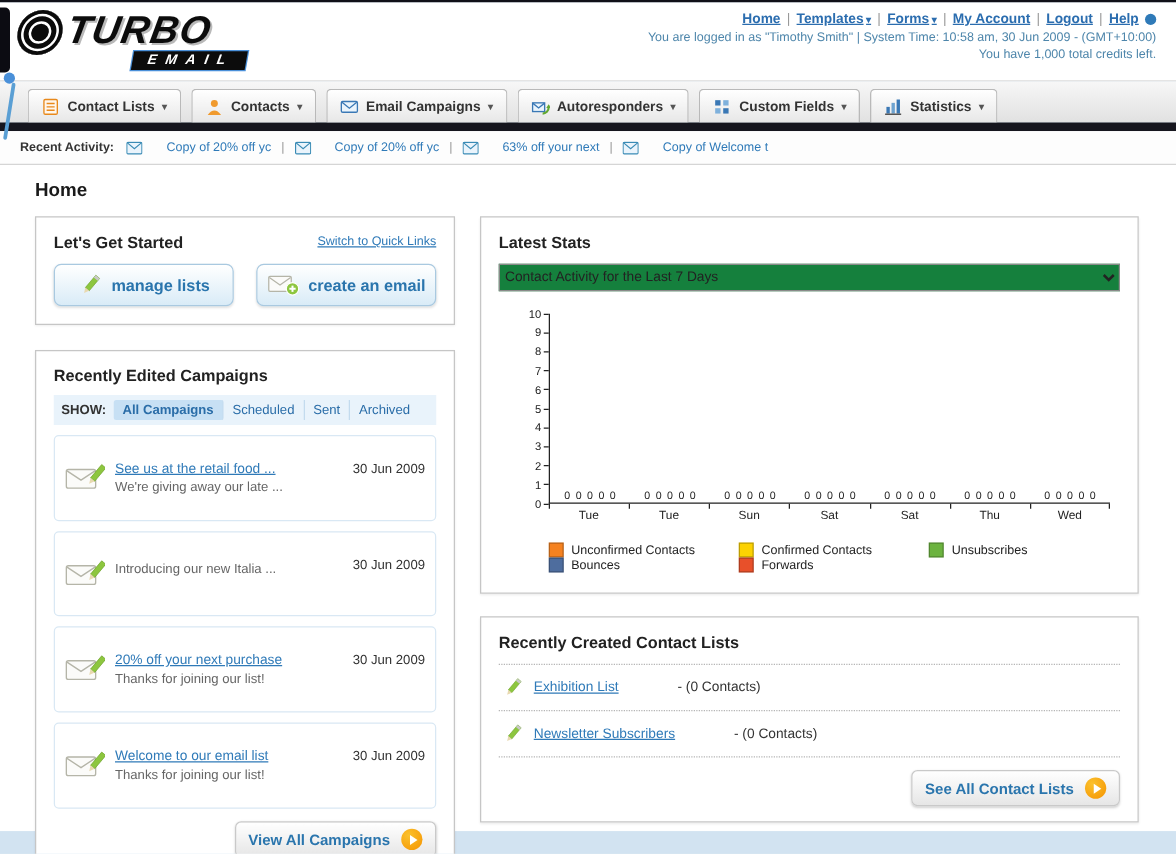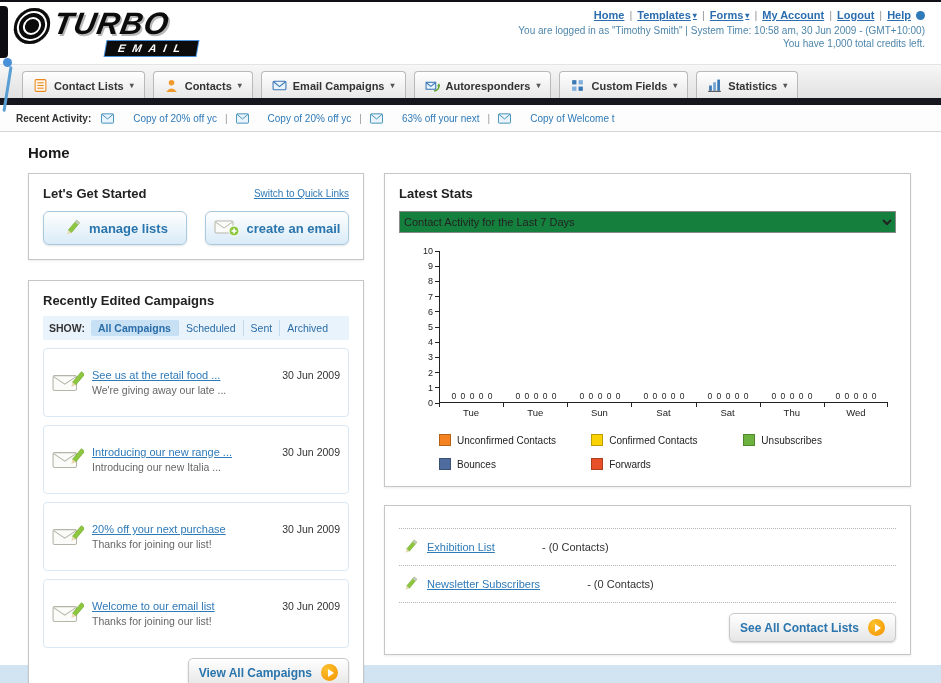--- a/index.html
+++ b/index.html
@@ -112,21 +112,21 @@
   .ynum { display:inline-block; min-width:14px; text-align:right; }
   .ydash { width:4px; height:1px; background:#222; display:inline-block; }
   .chart-plot { flex:1; height:152px; border-left:1px solid #222; border-bottom:1px solid #222; position:relative; }
   .zeros-row { position:absolute; bottom:1px; left:0; right:0; display:flex; }
   .zcell { flex:1; text-align:center; font-size:8.5px; color:#222; word-spacing:2px; }
   .xlabels { display:flex; margin:0 8px 0 40px; }
   .xcell { flex:1; text-align:center; font-size:9.5px; color:#222; padding-top:4px; position:relative; }
   .xcell::before { content:""; position:absolute; top:0; left:0; width:1px; height:4px; background:#222; }
   .xlabels { position:relative; }
   .xlabels::after { content:""; position:absolute; top:0; right:0; width:1px; height:4px; background:#222; }
-  .legend { margin:16px 0 4px 40px; display:flex; flex-wrap:wrap; row-gap:12px;align-items:flex-end; }
+  .legend { margin:16px 0 4px 40px; display:flex; flex-wrap:wrap; row-gap:0;align-items:flex-end; }
   .legend-item { width:33.3%; display:flex; align-items:center; gap:6px; font-size:10px; color:#222; }
   .swatch { width:12px; height:12px; display:inline-block; border:1px solid rgba(0,0,0,.25); flex:0 0 auto; }
 
   
   .contact-lists { margin-top:18px; }
   .cl-list { margin-top:10px; border-top:1px dotted #b5b5b5; }
   .cl-item { display:flex; align-items:center; gap:8px; padding:9px 2px; border-bottom:1px dotted #b5b5b5; font-size:11px; }
   .cl-icon { width:18px; height:18px; flex:0 0 auto; }
   .cl-link { color:#2f7ab8; text-decoration:underline; cursor:pointer; }
   .cl-suffix { color:#333;margin-left:44px; }
@@ -340,21 +340,20 @@
               <div class="campaign-item">
                 <svg class="ci-icon" viewBox="0 0 30 24">
                     <rect x="1" y="6" width="22" height="14" rx="1.5" fill="#fbfbf9" stroke="#b5b5a8"></rect>
                     <path d="M1.5 7 L12 14 L22.5 7" fill="none" stroke="#b5b5a8"></path>
                     <g transform="rotate(40 22 12)">
                       <rect x="20" y="1" width="4" height="13" fill="#8dc63f" stroke="#6fa32c" stroke-width="0.5"></rect>
                       <polygon points="20,14 24,14 22,18" fill="#e8d9b0"></polygon>
                     </g>
                   </svg>
                 <div class="ci-text">
-                  <a class="ci-title">Introducing our new range ...</a>
                   <div class="ci-sub">Introducing our new Italia ...</div>
                 </div>
                 <div class="ci-date">30 Jun 2009</div>
               </div>
 
               <div class="campaign-item">
                 <svg class="ci-icon" viewBox="0 0 30 24">
                     <rect x="1" y="6" width="22" height="14" rx="1.5" fill="#fbfbf9" stroke="#b5b5a8"></rect>
                     <path d="M1.5 7 L12 14 L22.5 7" fill="none" stroke="#b5b5a8"></path>
                     <g transform="rotate(40 22 12)">
@@ -490,20 +489,21 @@
                   <span>Bounces</span>
                 </div>
                 <div class="legend-item">
                   <span class="swatch" style="background: rgb(232, 80, 42);"></span>
                   <span>Forwards</span>
                 </div>
               </div>
           </section>
 
           <section class="panel contact-lists">
+            <h2>Recently Created Contact Lists</h2>
             <div class="cl-list">
               <div class="cl-item">
                 <svg class="cl-icon" viewBox="0 0 20 20">
                     <g transform="rotate(40 10 10)">
                       <rect x="8.5" y="1" width="4" height="13" fill="#8dc63f" stroke="#6fa32c" stroke-width="0.5"></rect>
                       <polygon points="8.5,14 12.5,14 10.5,18" fill="#e8d9b0"></polygon>
                       <rect x="8.5" y="1" width="4" height="2.5" fill="#c8c8c8"></rect>
                     </g>
                   </svg>
                 <span>

